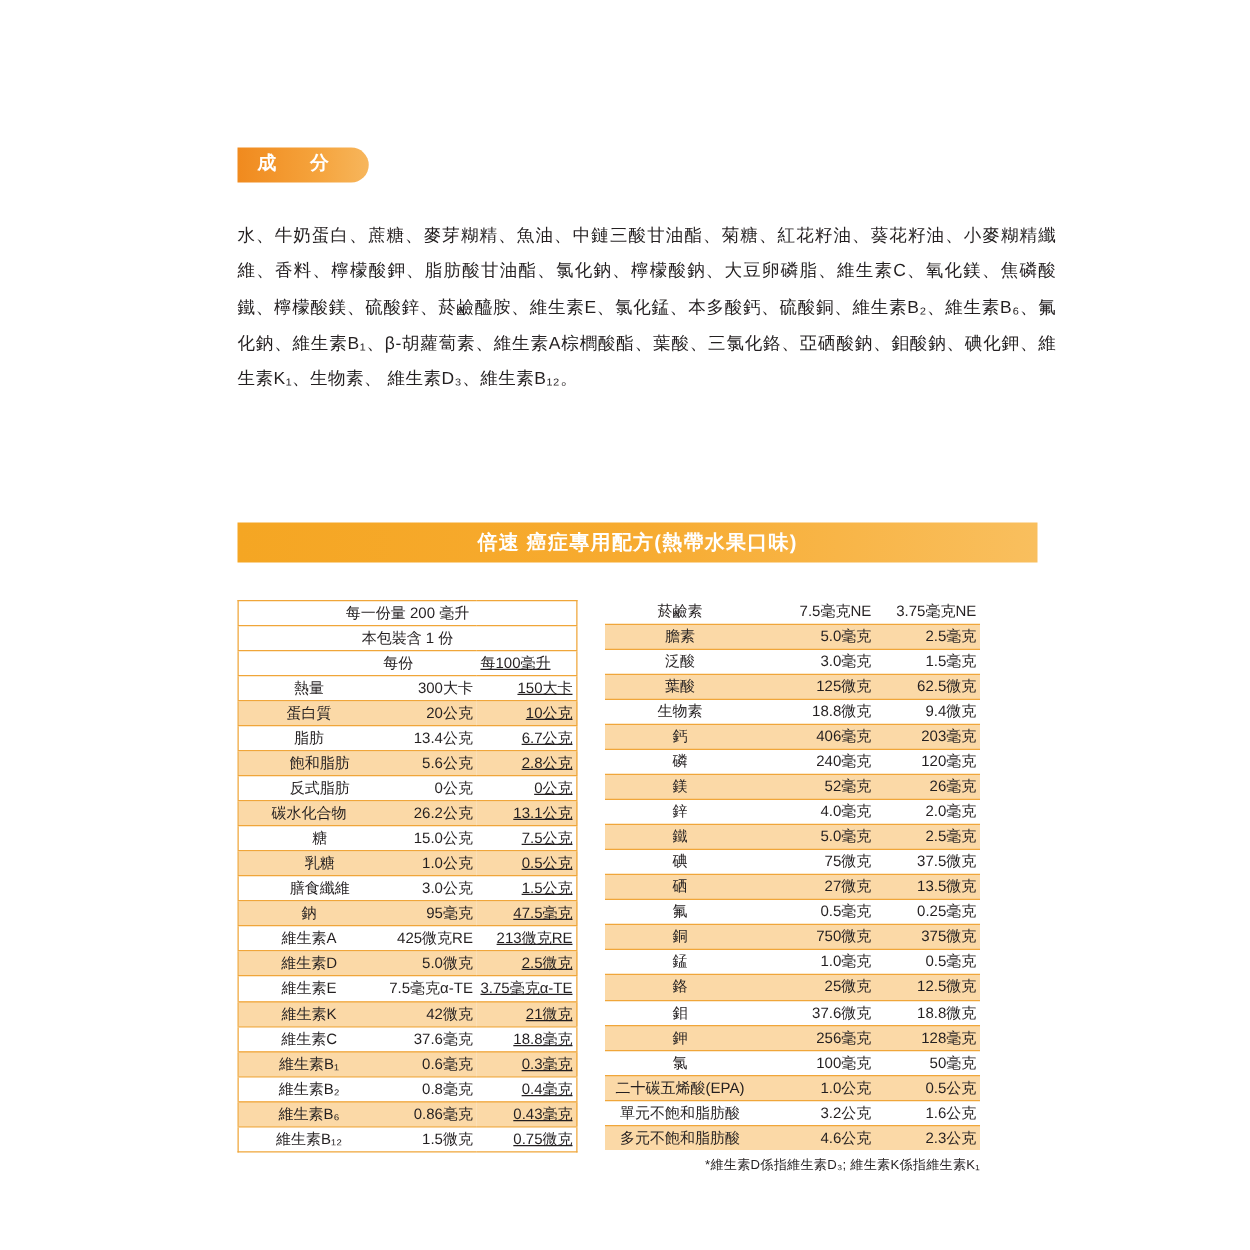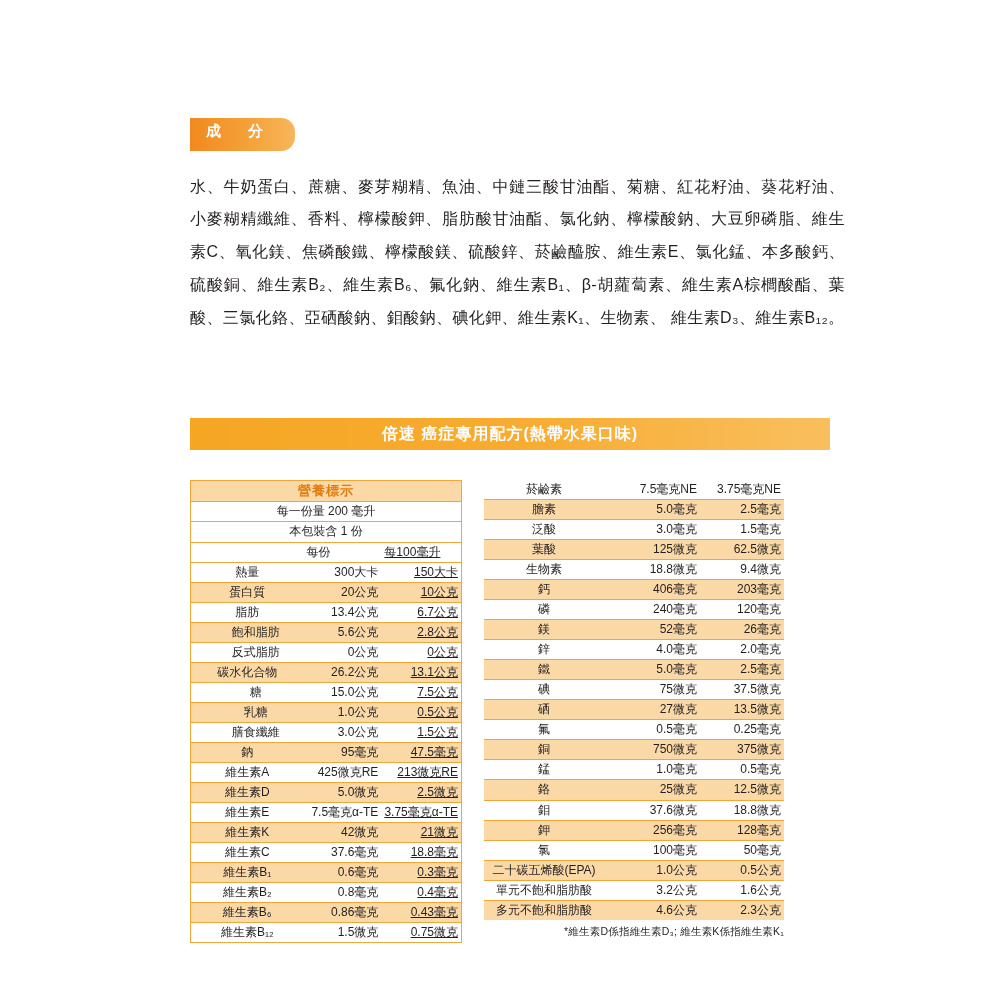--- a/index.html
+++ b/index.html
@@ -23,27 +23,27 @@
     top: 118px;
     width: 655px;
   }
   .section-tab {
     display: inline-block;
     background: linear-gradient(to right, #f08a1e 0%, #f5a33c 60%, #f7b65c 100%);
     color: #ffffff;
     font-size: 15px;
     font-weight: bold;
     letter-spacing: 6px;
-    padding: 5px 26px 11px 16px;
+    padding: 5px 26px 6px 16px;
     border-radius: 0 14px 14px 0;
     line-height: 1.1;
   }
   .ingredients-body {
-    margin-top: 20px;
-    font-size: 16px;
+    margin-top: 28px;
+    font-size: 14px;
     line-height: 2.05;
     letter-spacing: 0.4px;
     text-align: justify;
     color: #231f20;
   }
 
   
   .product-banner {
     position: absolute;
     left: 190px;
@@ -132,23 +132,20 @@
   <div class="ingredients-body">水、牛奶蛋白、蔗糖、麥芽糊精、魚油、中鏈三酸甘油酯、菊糖、紅花籽油、葵花籽油、小麥糊精纖維、香料、檸檬酸鉀、脂肪酸甘油酯、氯化鈉、檸檬酸鈉、大豆卵磷脂、維生素C、氧化鎂、焦磷酸鐵、檸檬酸鎂、硫酸鋅、菸鹼醯胺、維生素E、氯化錳、本多酸鈣、硫酸銅、維生素B₂、維生素B₆、氟化鈉、維生素B₁、β-胡蘿蔔素、維生素A棕櫚酸酯、葉酸、三氯化鉻、亞硒酸鈉、鉬酸鈉、碘化鉀、維生素K₁、生物素、 維生素D₃、維生素B₁₂。</div>
 </div>
 
 <div class="product-banner">倍速 癌症專用配方(熱帶水果口味)</div>
 
 <div class="tables-area">
 
   <div class="table-col left-col">
     <table class="nutri left-table-border">
       <tbody id="left-tbody">
-          <tr class="title-row odd">
-            <td colspan="3">營養標示</td>
-          </tr>
           <tr class="even span-row">
             <td colspan="3" class="c-label">每一份量 200 毫升</td>
           </tr>
           <tr class="even span-row">
             <td colspan="3" class="c-label">本包裝含 1 份</td>
           </tr>
           <tr class="even head-row">
             <td class="c-label"></td>
             <td class="c-v1">每份</td>
             <td class="c-v2">每100毫升</td>

